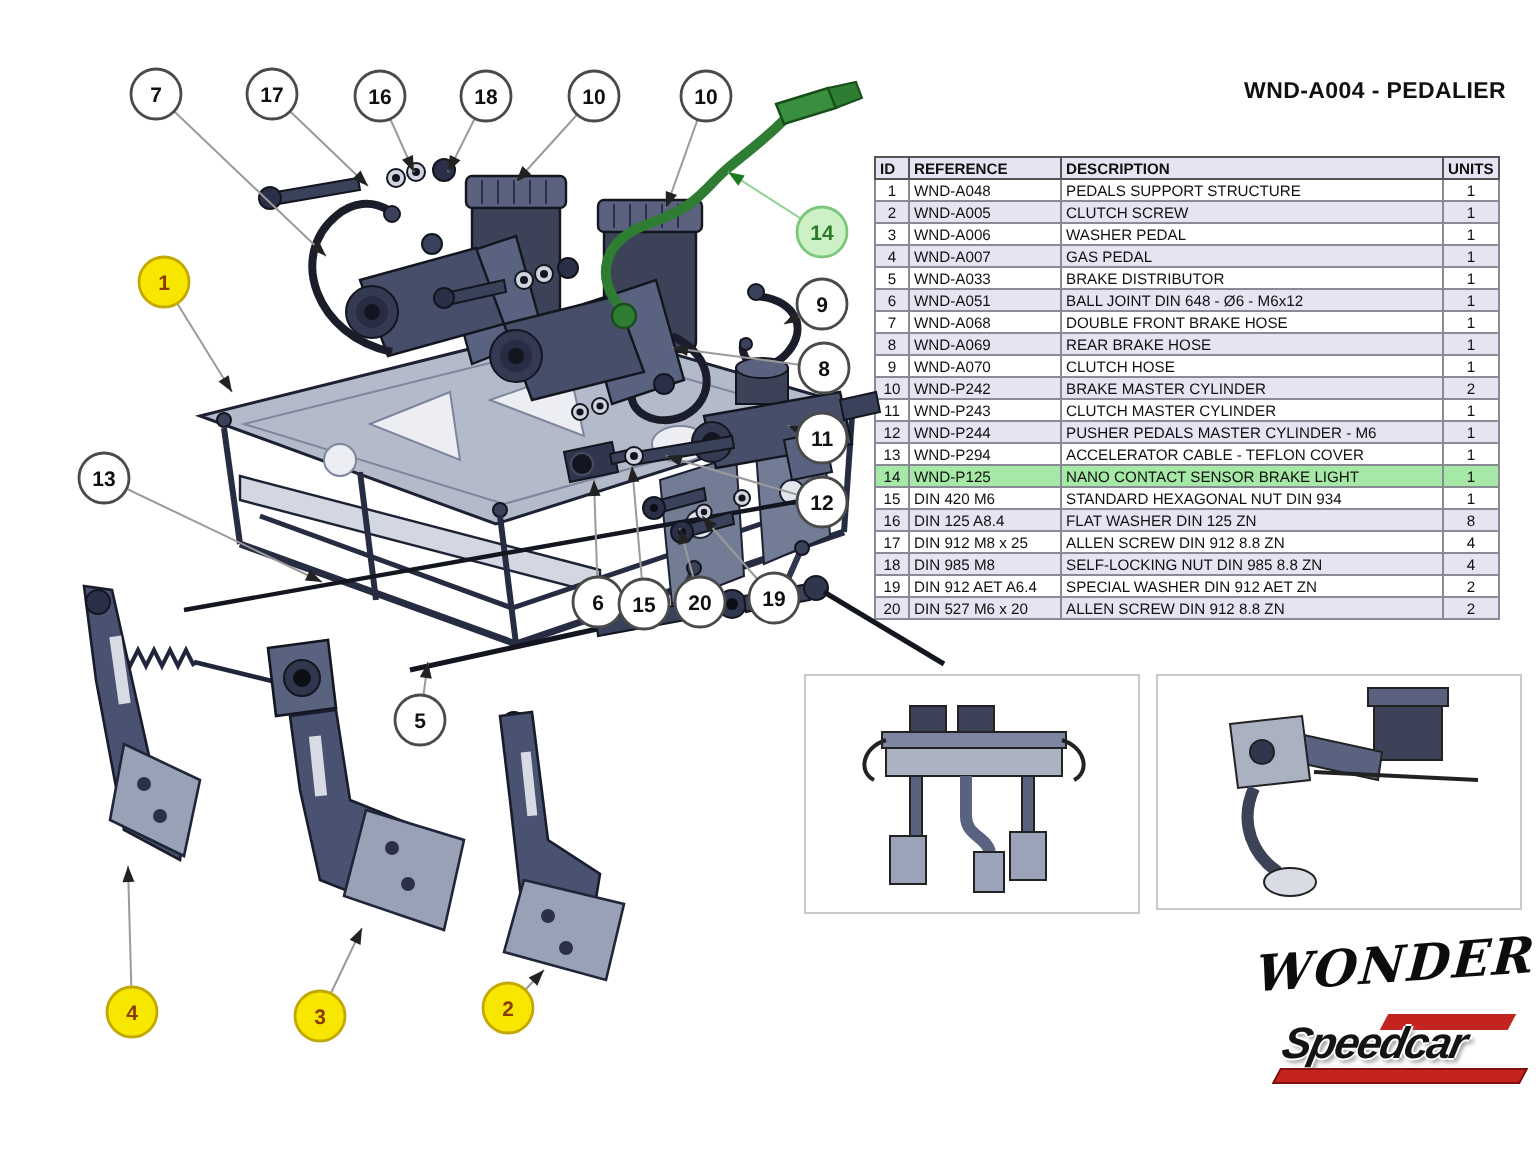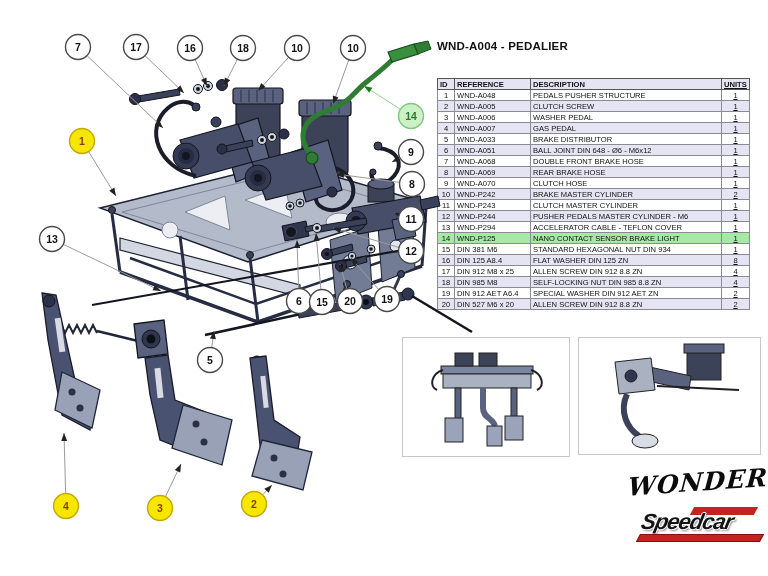--- a/index.html
+++ b/index.html
@@ -1,27 +1,27 @@
 <!DOCTYPE html>
 <html><head>
 <meta charset="utf-8">
 <style>
   html,body{margin:0;padding:0;}
   body{width:768px;height:576px;position:relative;background:#fff;overflow:hidden;
        font-family:"Liberation Sans",sans-serif;color:#111;}
-  .page-title{position:absolute;left:437px;top:40px;width:316px;text-align:left;
+  .page-title{position:absolute;left:437px;top:40px;width:316px;text-align:right;
        font-size:11.5px;font-weight:bold;letter-spacing:.2px;}
   
   table.parts{position:absolute;left:437px;top:78px;border-collapse:collapse;
        font-size:7.6px;line-height:9px;border:1.5px solid #2b2b2b;}
   table.parts th,table.parts td{border:1px solid #8a8a97;padding:0 2px;height:10px;
        white-space:nowrap;overflow:hidden;font-weight:normal;}
   table.parts th{background:#e4e4f3;font-weight:bold;text-align:left;border-color:#555;}
   col.c-id{width:17px;} col.c-ref{width:76px;} col.c-desc{width:191px;} col.c-units{width:28px;}
-  td.c-id,th.c-id{text-align:center;} td.c-units,th.c-units{text-align:center;text-decoration:underline;}
+  td.c-id,th.c-id{text-align:center;} td.c-units,th.c-units{text-align:center;}
   tr.even td{background:#e4e4f3;}
   tr.hl td{background:#a6e8a6;}
   
   #diagram{position:absolute;left:0;top:0;}
   .balloon-text{font-family:"Liberation Sans",sans-serif;font-weight:bold;font-size:10.5px;}
   
   .inset{position:absolute;border:1px solid #c9c9c9;background:#fff;}
   #inset1{left:402px;top:337px;width:166px;height:118px;}
   #inset2{left:578px;top:337px;width:181px;height:116px;}
   
@@ -55,21 +55,21 @@
       <th class="c-id">ID</th>
       <th class="c-ref">REFERENCE</th>
       <th class="c-desc">DESCRIPTION</th>
       <th class="c-units">UNITS</th>
     </tr>
   </thead>
   <tbody>
       <tr>
         <td class="c-id">1</td>
         <td class="c-ref">WND-A048</td>
-        <td class="c-desc">PEDALS PUSHER STRUCTURE</td>
+        <td class="c-desc">PEDALS SUPPORT STRUCTURE</td>
         <td class="c-units">1</td>
       </tr>
       <tr class="even">
         <td class="c-id">2</td>
         <td class="c-ref">WND-A005</td>
         <td class="c-desc">CLUTCH SCREW</td>
         <td class="c-units">1</td>
       </tr>
       <tr>
         <td class="c-id">3</td>
@@ -138,21 +138,21 @@
         <td class="c-units">1</td>
       </tr>
       <tr class="hl">
         <td class="c-id">14</td>
         <td class="c-ref">WND-P125</td>
         <td class="c-desc">NANO CONTACT SENSOR BRAKE LIGHT</td>
         <td class="c-units">1</td>
       </tr>
       <tr>
         <td class="c-id">15</td>
-        <td class="c-ref">DIN 381 M6</td>
+        <td class="c-ref">DIN 420 M6</td>
         <td class="c-desc">STANDARD HEXAGONAL NUT DIN 934</td>
         <td class="c-units">1</td>
       </tr>
       <tr class="even">
         <td class="c-id">16</td>
         <td class="c-ref">DIN 125 A8.4</td>
         <td class="c-desc">FLAT WASHER DIN 125 ZN</td>
         <td class="c-units">8</td>
       </tr>
       <tr>

